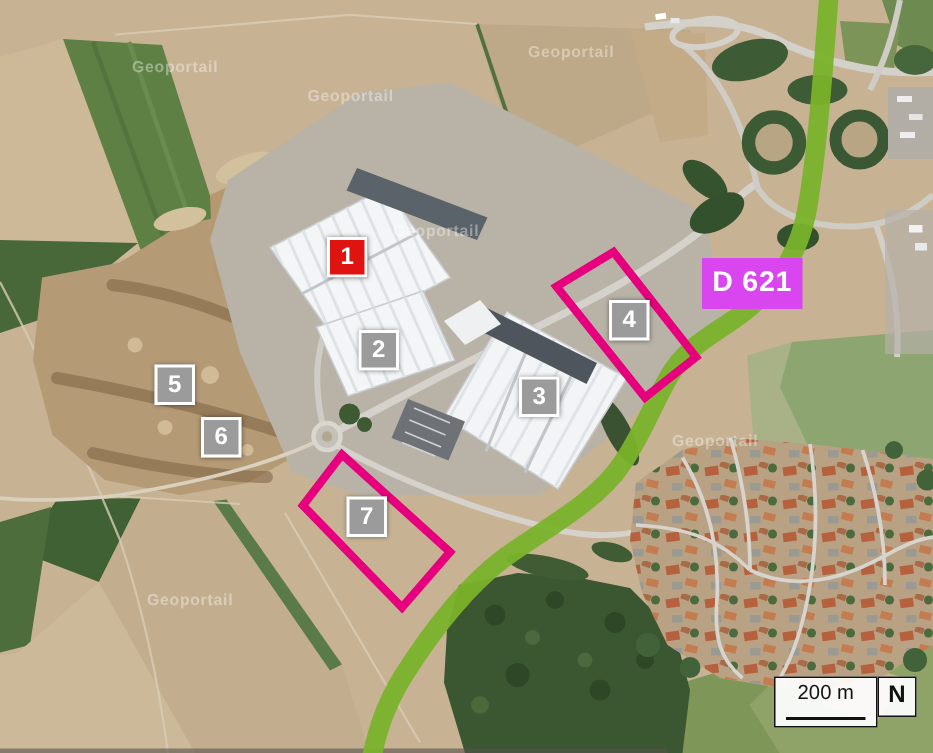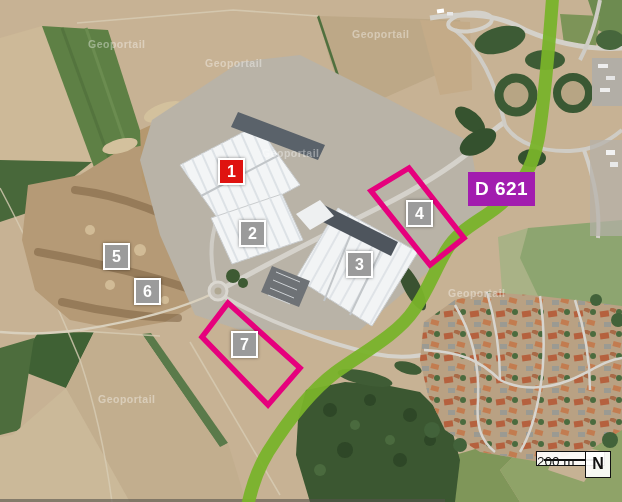--- a/index.html
+++ b/index.html
@@ -5,25 +5,25 @@
   html,body{margin:0;padding:0;background:#222;}
   .stage{position:relative;width:622px;height:502px;overflow:hidden;
          font-family:"Liberation Sans",sans-serif;background:#c7b294;}
   .stage svg{position:absolute;left:0;top:0;}
   .overlay{position:absolute;left:0;top:0;width:622px;height:502px;pointer-events:none;}
   .marker{position:absolute;width:23px;height:23px;border:2px solid #fff;
           background:#9b9b9b;color:#fff;font-weight:bold;font-size:16px;
           line-height:23px;text-align:center;box-shadow:0 0 3px rgba(0,0,0,.45);}
   .marker.m-red{background:#df1310;}
   .road-label{position:absolute;left:468px;top:172px;width:67px;height:34px;
-          background:#a21caf;color:#fff;font-weight:bold;font-size:19px;
+          background:#d946ef;color:#fff;font-weight:bold;font-size:19px;
           line-height:34px;text-align:center;letter-spacing:.5px;}
-  .scalebox{position:absolute;left:516px;top:451px;width:69px;height:15px;
+  .scalebox{position:absolute;left:516px;top:451px;width:69px;height:34px;
           background:rgba(255,255,255,.92);border:1.5px solid #111;box-sizing:border-box;
-          color:#111;font-size:13.5px;line-height:20px;margin-left:20px;}
+          color:#111;font-size:13.5px;text-align:center;line-height:20px;}
   .scaleline{position:absolute;left:7px;right:7px;bottom:4px;height:2px;background:#111;}
   .northbox{position:absolute;left:585px;top:451px;width:26px;height:27px;
           background:rgba(255,255,255,.92);border:1.5px solid #111;box-sizing:border-box;
           color:#111;font-size:16px;font-weight:600;text-align:center;line-height:24px;}
 </style>
 </head>
 <body>
 
 <div class="stage">
 

